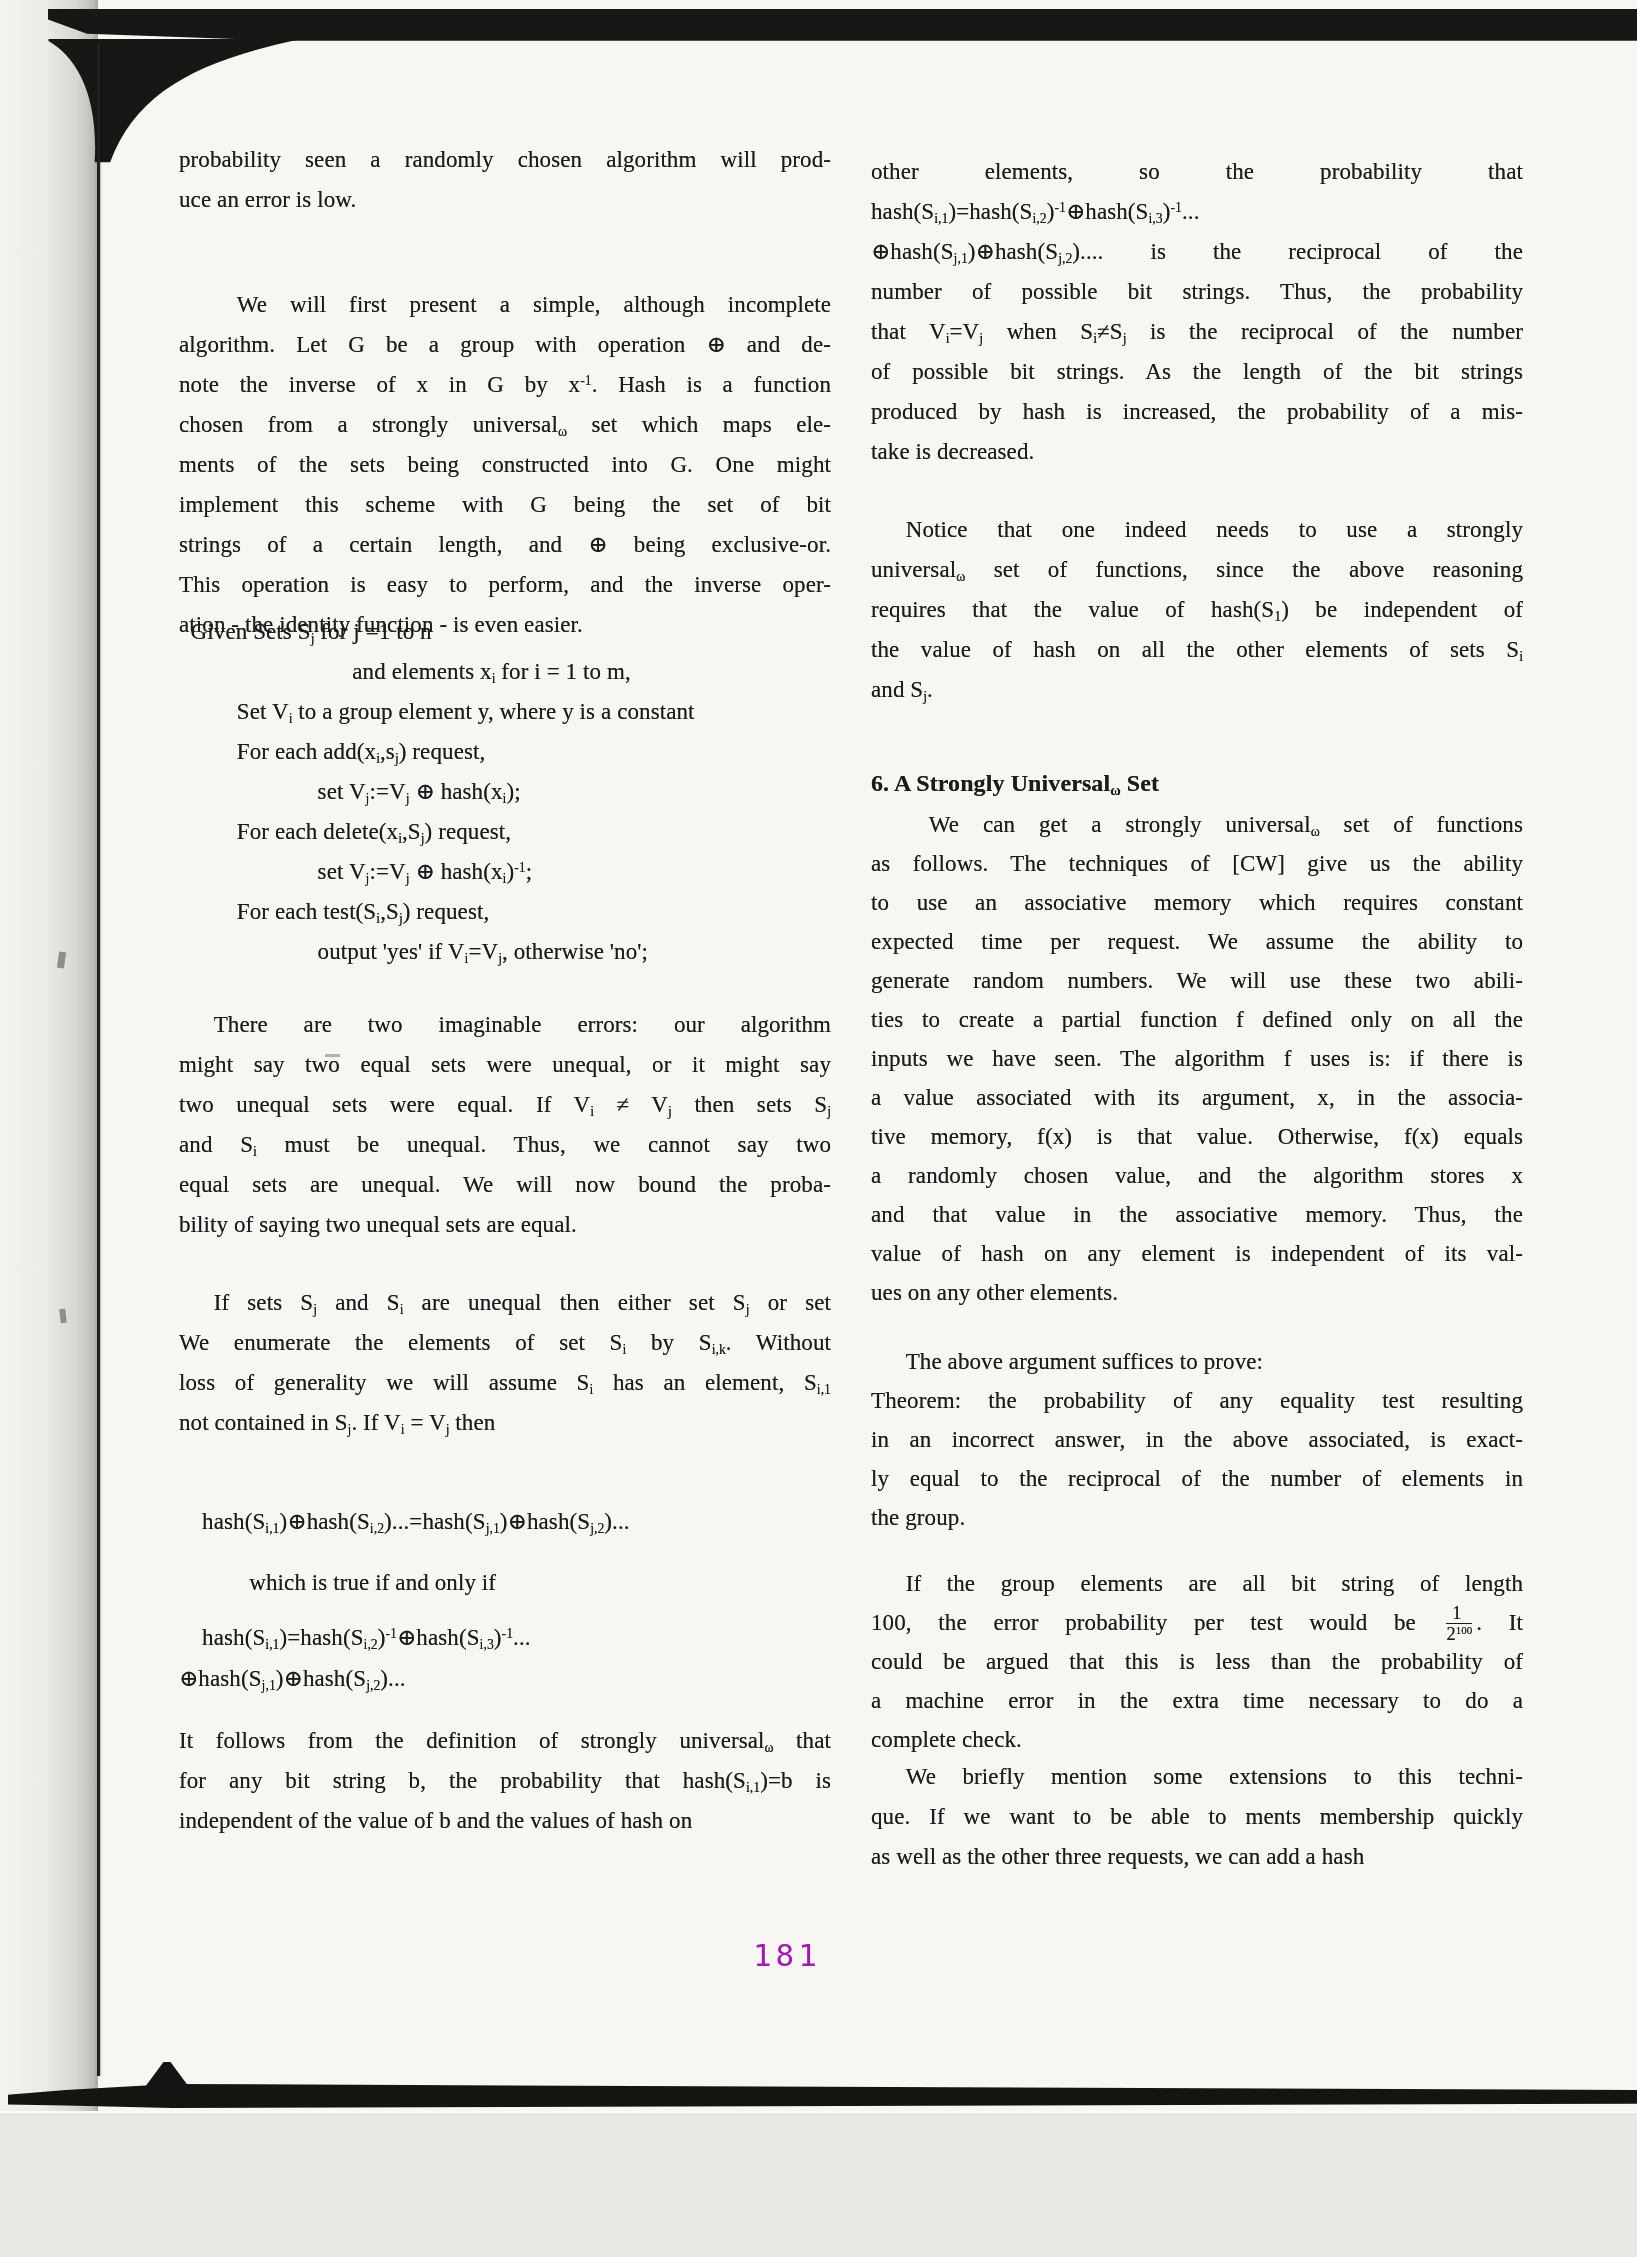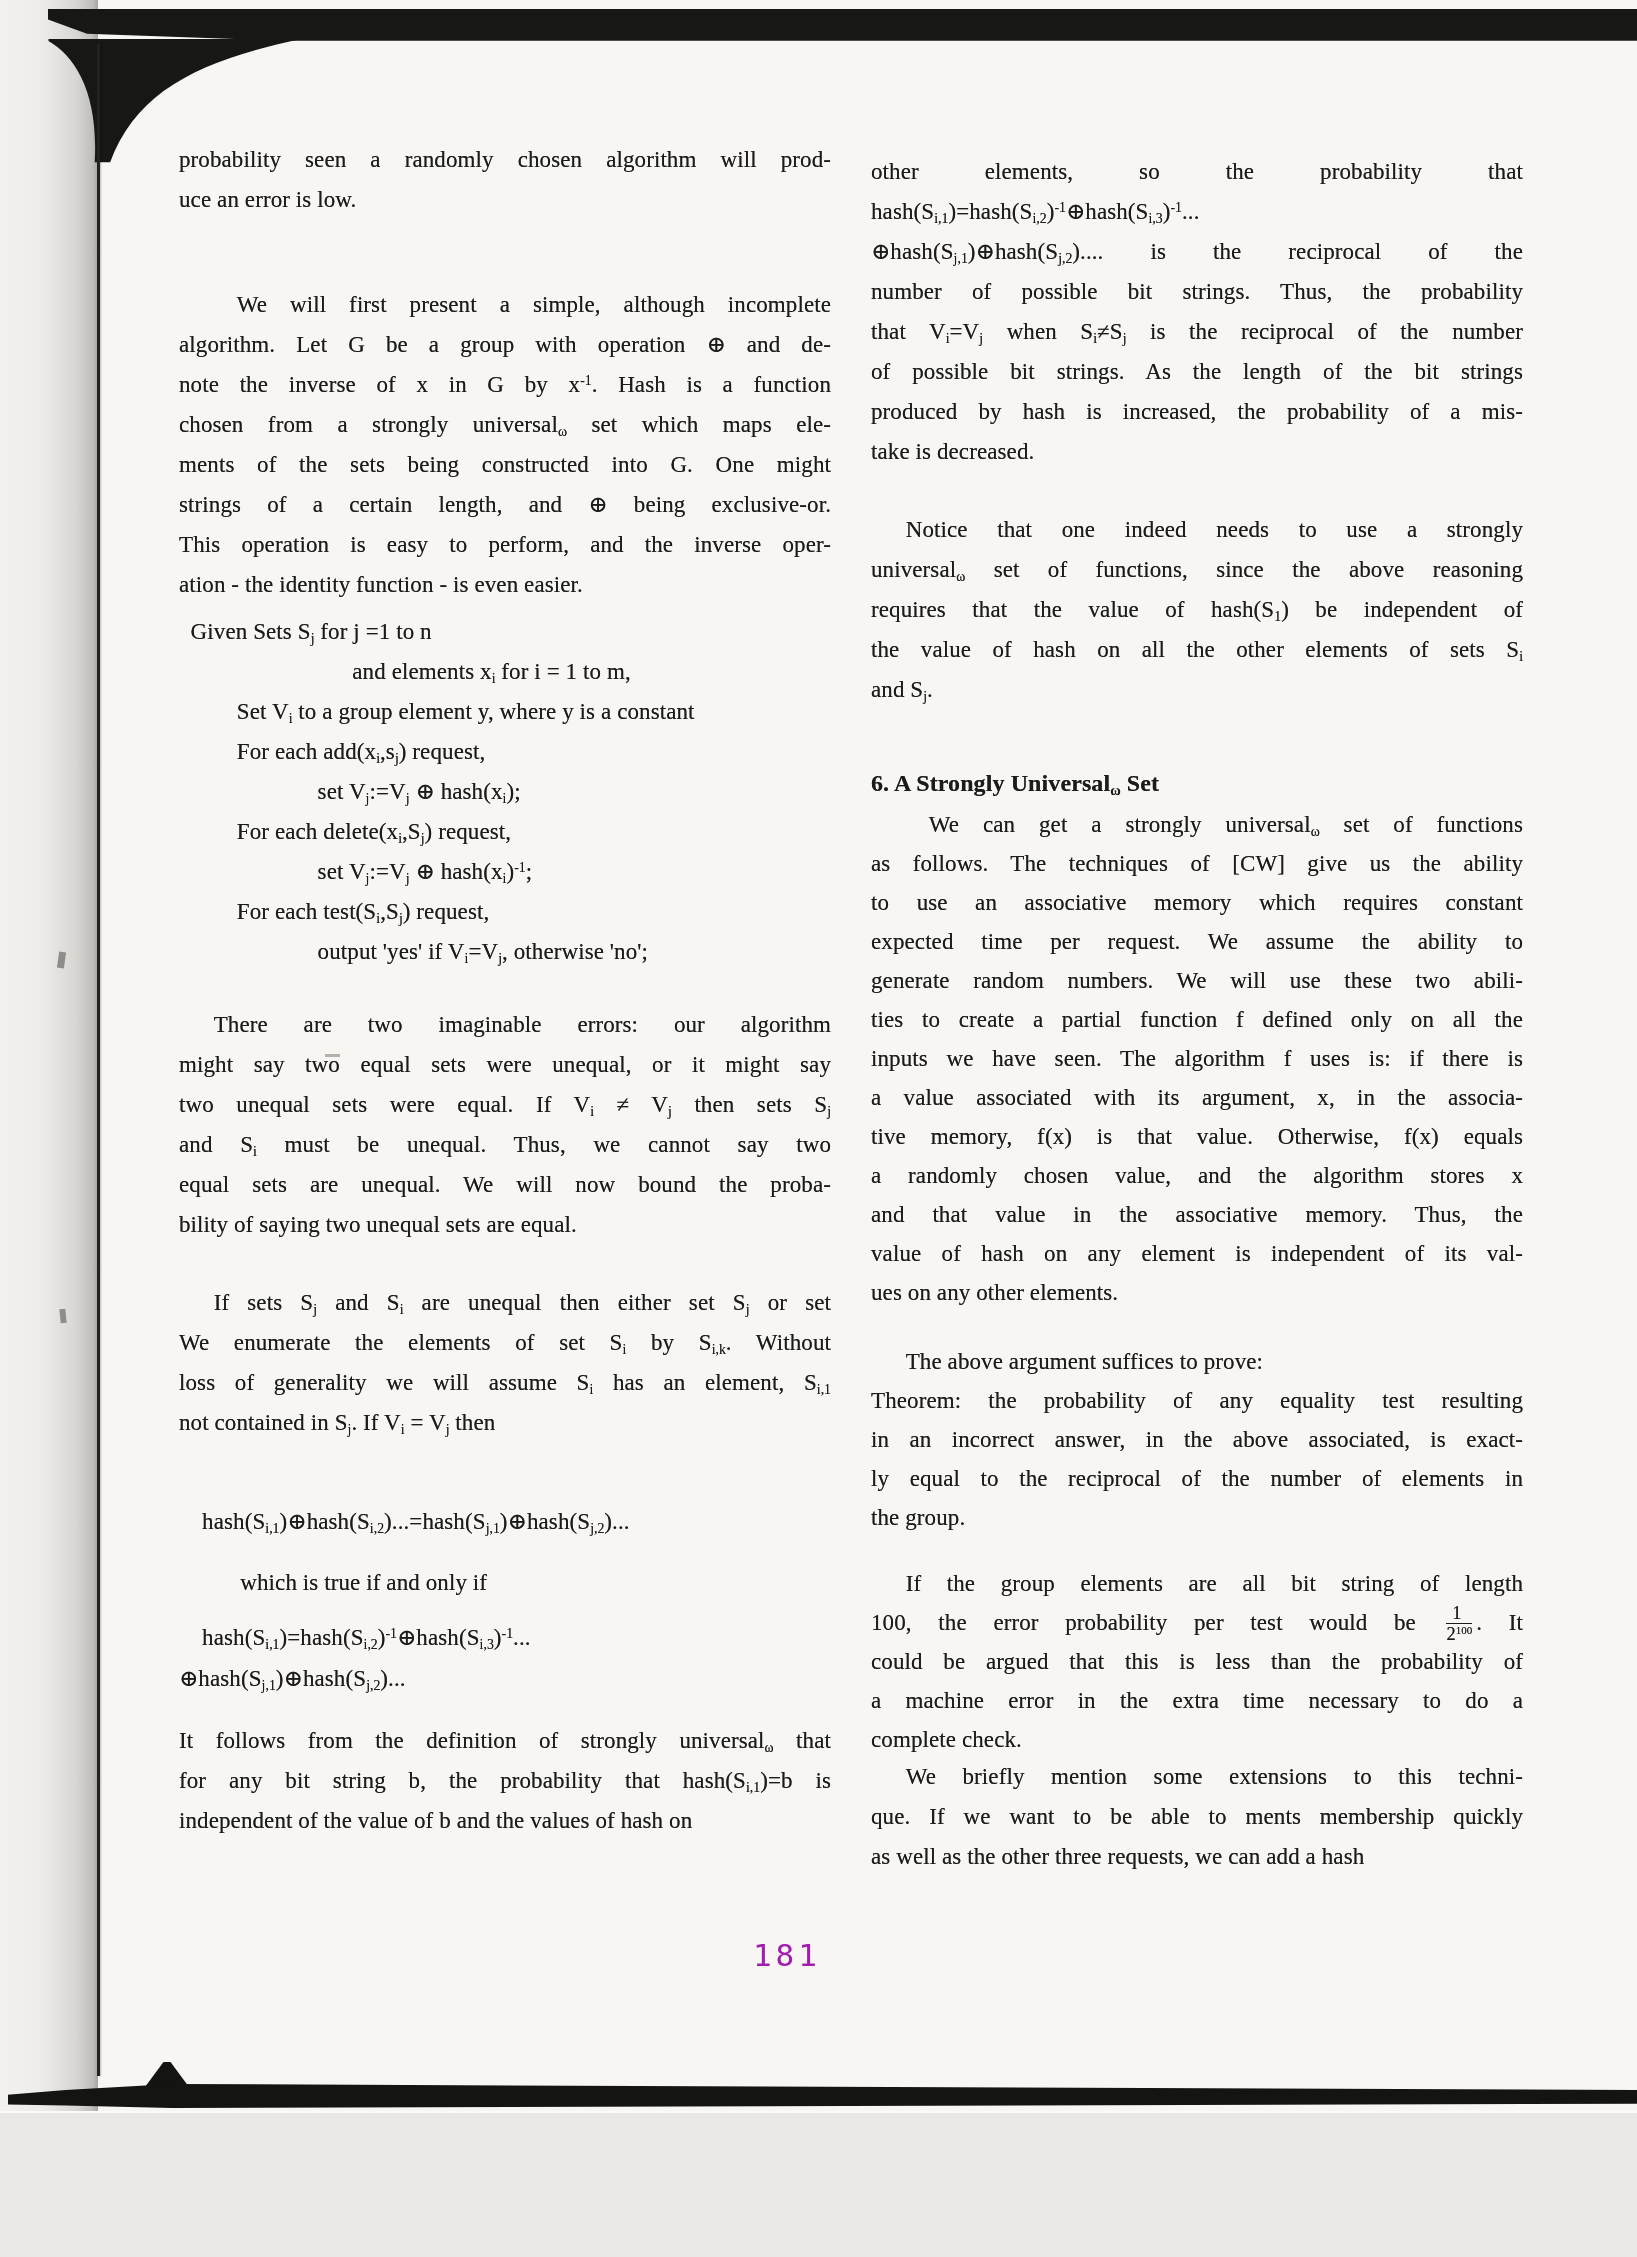--- a/index.html
+++ b/index.html
@@ -82,20 +82,21 @@
   <div class="tb para lh41" style="left:179px;top:140px;">
       <div class="ln">probability seen a randomly chosen algorithm will prod-</div>
       <div class="ln last">uce an error is low.</div>
     </div>
   <div class="tb para lh41" style="left:179px;top:245px;margin-top:40px;">
       <div class="ln">   We will first present a simple, although incomplete</div>
       <div class="ln">algorithm.  Let G be a group with operation ⊕ and de-</div>
       <div class="ln">note the inverse of x in G by x<sup>-1</sup>.  Hash is a function</div>
       <div class="ln">chosen from a strongly universal<sub>ω</sub> set which maps ele-</div>
       <div class="ln">ments of the sets being constructed into G.  One might</div>
+      <div class="ln">implement this scheme with G being the set of bit</div>
       <div class="ln">strings of a certain length, and ⊕ being exclusive-or.</div>
       <div class="ln">This operation is easy to perform, and the inverse oper-</div>
       <div class="ln last">ation - the identity function - is even easier.</div>
     </div>
   <div class="tb noj lh41" style="left:179px;top:612px;">
       <div class="ln"> Given Sets S<sub>j</sub> for j =1 to n</div>
       <div class="ln">        and elements x<sub>i</sub> for i = 1 to m,</div>
       <div class="ln">   Set V<sub>i</sub> to a group element y, where y is a constant</div>
       <div class="ln">   For each add(x<sub>i</sub>,s<sub>j</sub>) request,</div>
       <div class="ln">      set V<sub>j</sub>:=V<sub>j</sub> ⊕ hash(x<sub>i</sub>);</div>
@@ -114,21 +115,21 @@
     </div>
   <div class="tb para lh41" style="left:179px;top:1283px;">
       <div class="ln">  If sets S<sub>j</sub> and S<sub>i</sub> are unequal then either set S<sub>j</sub> or set</div>
       <div class="ln">We enumerate the elements of set S<sub>i</sub> by S<sub>i,k</sub>.  Without</div>
       <div class="ln">loss of generality we will assume S<sub>i</sub> has an element, S<sub>i,1</sub></div>
       <div class="ln last">not contained in S<sub>j</sub>.  If V<sub>i</sub> = V<sub>j</sub> then</div>
     </div>
   <div class="tb noj lh41" style="left:179px;top:1502px;">
       <div class="ln last"> hash(S<sub>i,1</sub>)⊕hash(S<sub>i,2</sub>)...=hash(S<sub>j,1</sub>)⊕hash(S<sub>j,2</sub>)...</div>
     </div>
-  <div class="tb noj lh41" style="left:171px;top:1563px;">
+  <div class="tb noj lh41" style="left:180px;top:1563px;">
       <div class="ln last">   which is true if and only if</div>
     </div>
   <div class="tb noj lh42" style="left:179px;top:1617px;">
       <div class="ln"> hash(S<sub>i,1</sub>)=hash(S<sub>i,2</sub>)<sup>-1</sup>⊕hash(S<sub>i,3</sub>)<sup>-1</sup>...</div>
       <div class="ln last">⊕hash(S<sub>j,1</sub>)⊕hash(S<sub>j,2</sub>)...</div>
     </div>
   <div class="tb para lh41" style="left:179px;top:1721px;">
       <div class="ln">It follows from the definition of strongly universal<sub>ω</sub> that</div>
       <div class="ln">for any bit string b, the probability that hash(S<sub>i,1</sub>)=b is</div>
       <div class="ln last">independent of the value of b and the values of hash on</div>

